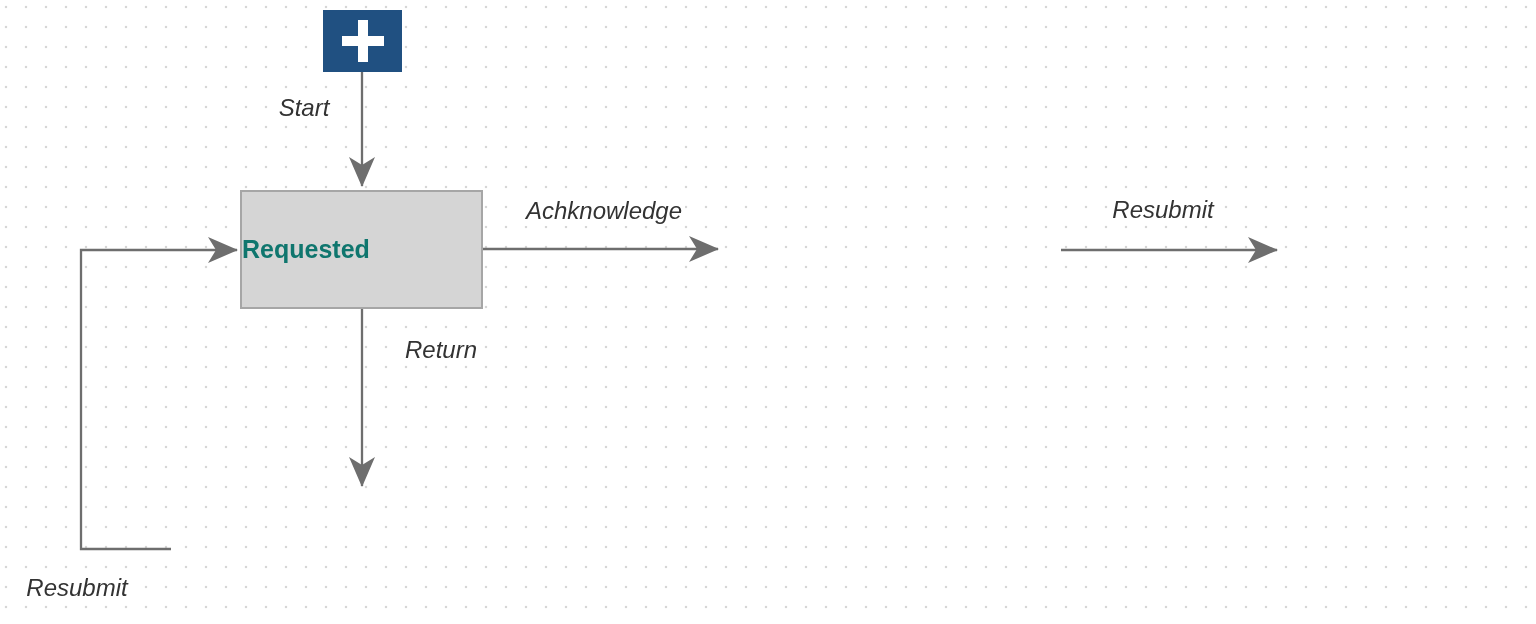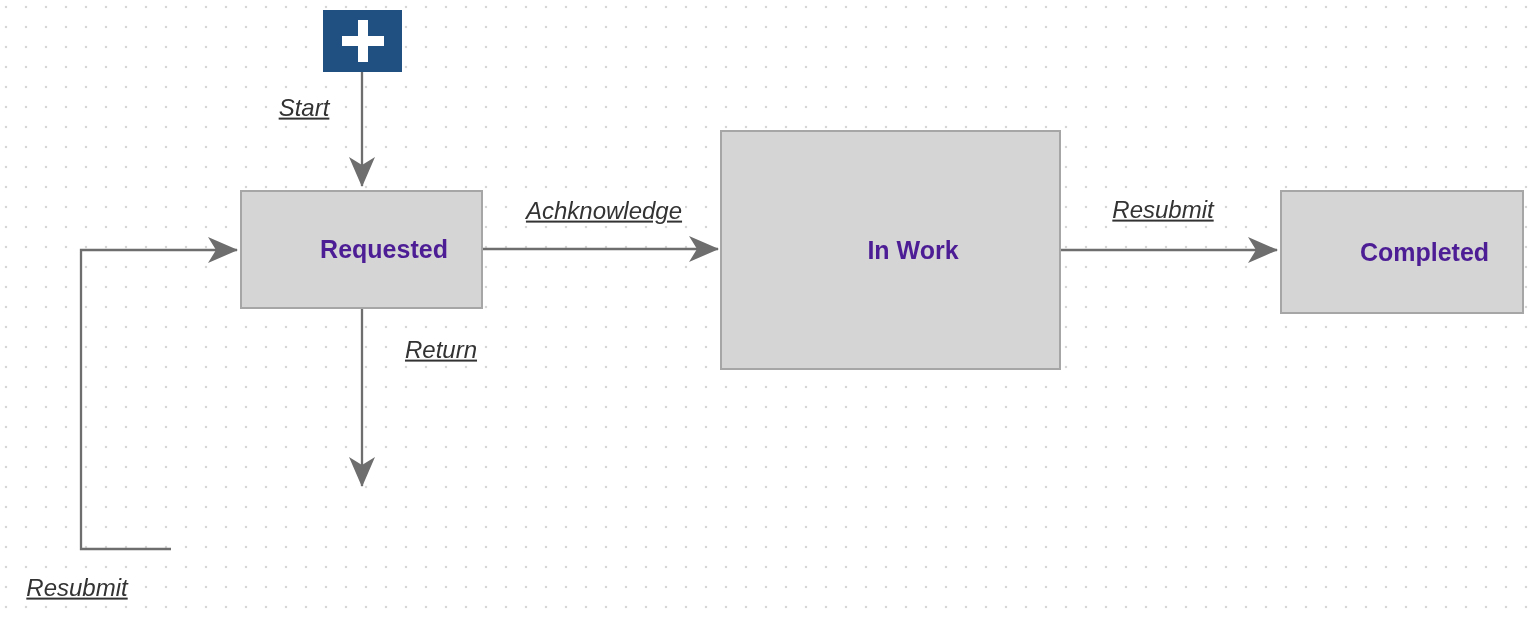--- a/index.html
+++ b/index.html
@@ -29,26 +29,25 @@
     stroke-width: 2.3;
     marker-end: url(#arrowhead);
   }
   .node {
     position: absolute;
     box-sizing: border-box;
     background: #d5d5d5;
     border: 2px solid #a6a6a6;
     display: flex;
     align-items: center;
-    justify-content: center;
-    color: #4c1d95;
+    justify-content: flex-start;
+    color: #0f766e;
     font-weight: bold;
     font-size: 25px;
     cursor: default;
-    padding-left: 45px;
   }
   #node-requested { left: 240px; top: 190px; width: 243px; height: 119px; }
   #node-in-work   { left: 720px; top: 130px; width: 341px; height: 240px; }
   #node-completed { left: 1280px; top: 190px; width: 244px; height: 124px; }
   #node-returned  { left: 171px; top: 489px; width: 382px; height: 120px; }
   #plus-button {
     position: absolute;
     left: 323px; top: 10px;
     width: 79px; height: 62px;
     background: #205081;
@@ -73,21 +72,20 @@
   .edge-label {
     position: absolute;
     transform: translate(-50%, -50%);
     font-style: italic;
     font-size: 24px;
     color: #333333;
     white-space: nowrap;
     background: #ffffff;
     padding: 0 3px;
     line-height: 1.2;
-    text-decoration: underline;
   }
   #label-start       { left: 304px;  top: 108px; }
   #label-acknowledge { left: 604px;  top: 211px; }
   #label-complete    { left: 1163px; top: 210px; }
   #label-return      { left: 441px;  top: 350px; }
   #label-resubmit    { left: 77px;   top: 588px; }
 </style>
 </head>
 <body>
 
@@ -107,27 +105,21 @@
   </svg>
 
   <button id="plus-button">
     <span class="plus-icon"></span>
   </button>
 
   <div class="node" id="node-requested">
     <span>Requested</span>
   </div>
 
-  <div class="node" id="node-in-work">
-    <span>In Work</span>
-  </div>
 
-  <div class="node" id="node-completed">
-    <span>Completed</span>
-  </div>
 
 
   <div class="edge-label" id="label-start">Start</div>
 
   <div class="edge-label" id="label-acknowledge">Achknowledge</div>
 
   <div class="edge-label" id="label-complete">Resubmit</div>
 
   <div class="edge-label" id="label-return">Return</div>
 

